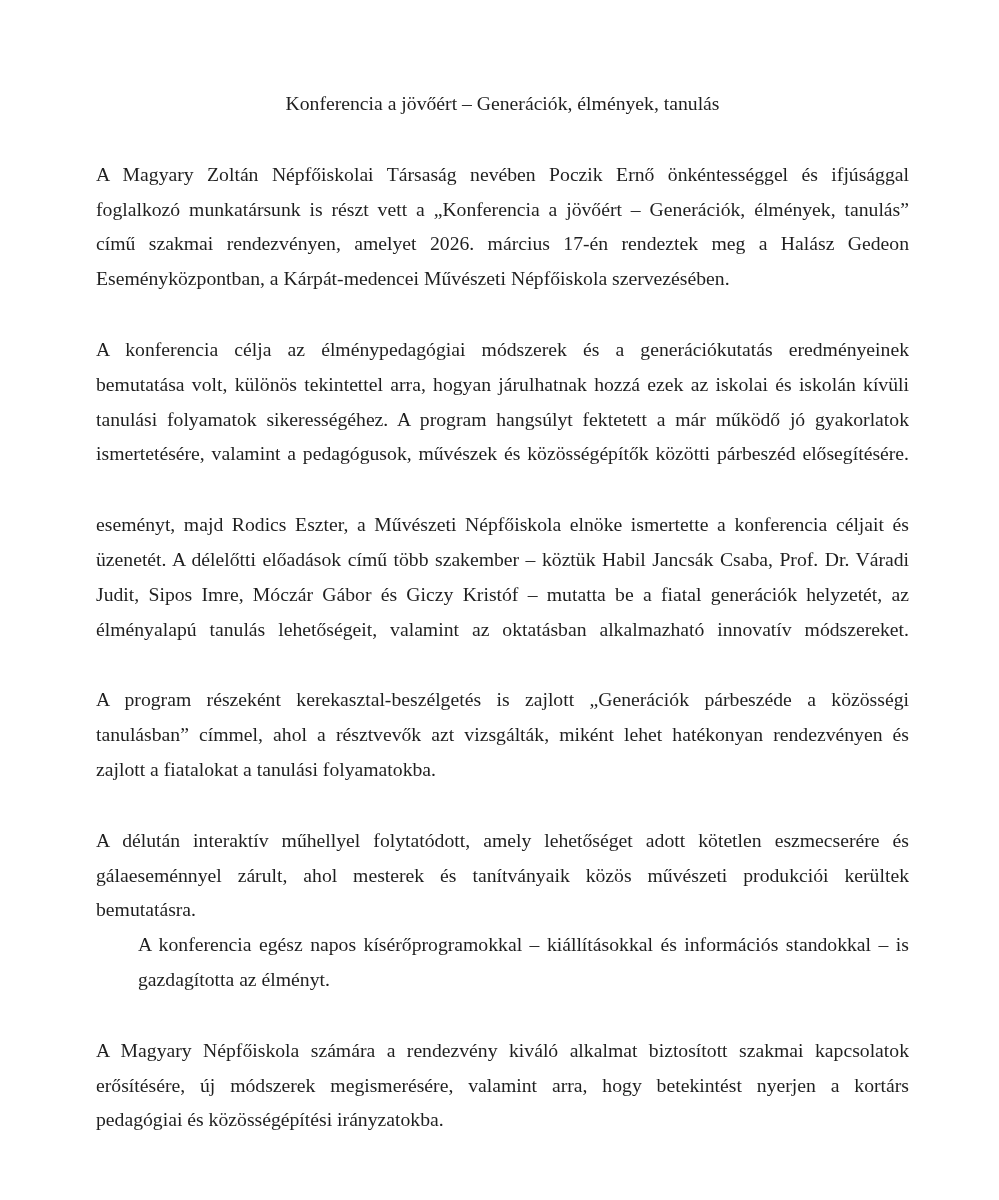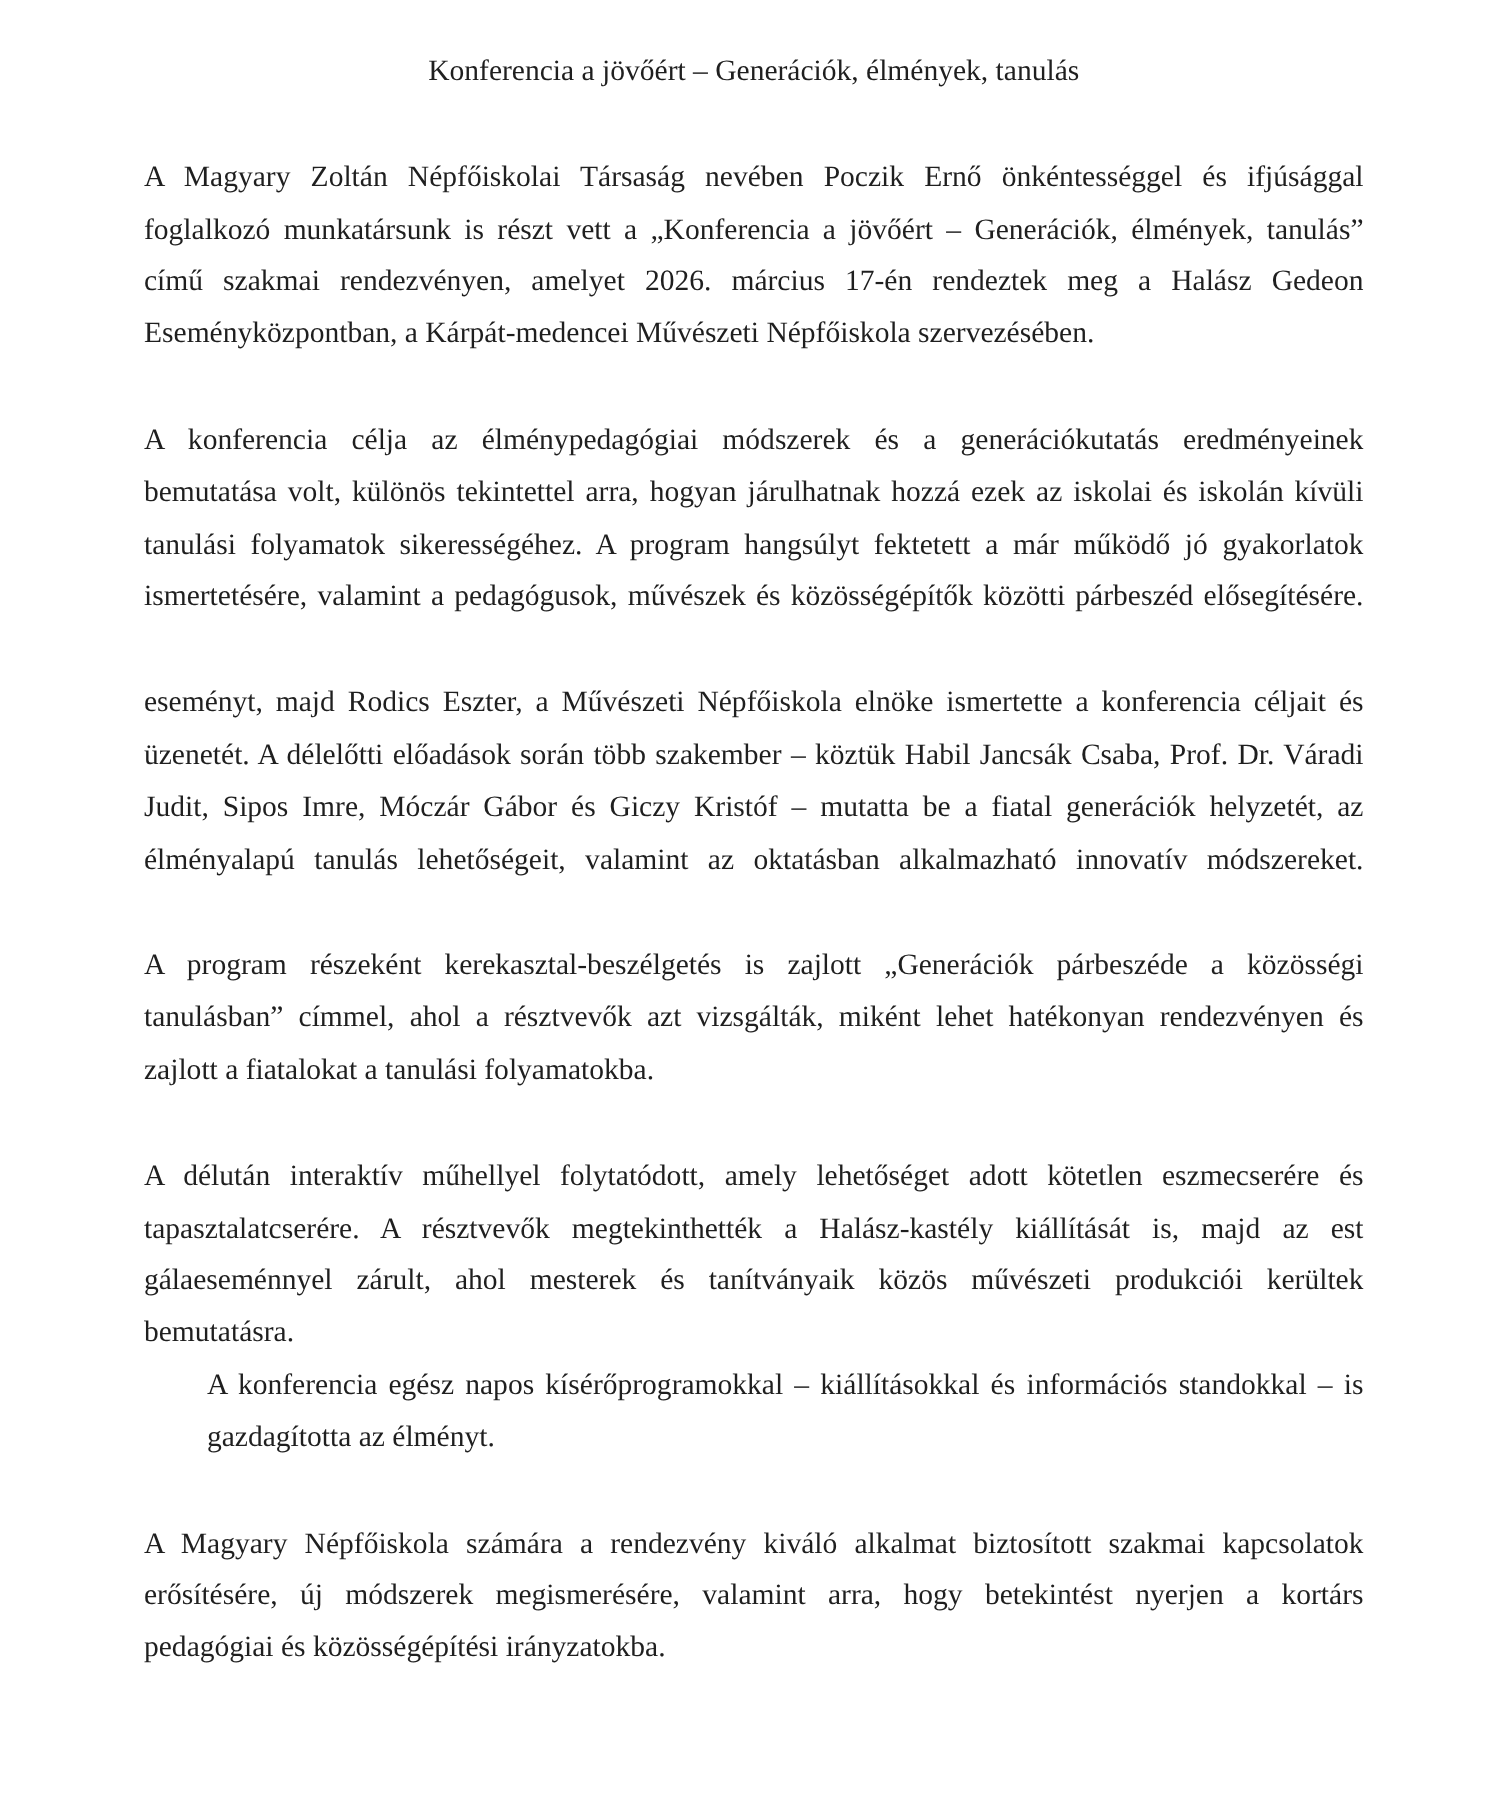--- a/index.html
+++ b/index.html
@@ -15,21 +15,21 @@
     overflow: hidden; 
     font-family: "Liberation Serif", "DejaVu Serif", serif;
     color: #1f1f1f;
     -webkit-font-smoothing: antialiased;
   }
   .content {
     padding-left: 96px;
     padding-right: 90px;
   }
   .doc-title {
-    margin-top: 30px;
+    margin-top: 86px;
     font-size: 19.7px;
     line-height: 34.8px;
     text-align: center;
     white-space: nowrap;
   }
   .para {
     margin-top: 36px;
   }
   .para.no-gap {
     margin-top: 0;
@@ -64,34 +64,33 @@
 
     <div class="para">
       <div class="line">A konferencia célja az élménypedagógiai módszerek és a generációkutatás eredményeinek</div>
       <div class="line">bemutatása volt, különös tekintettel arra, hogyan járulhatnak hozzá ezek az iskolai és iskolán kívüli</div>
       <div class="line">tanulási folyamatok sikerességéhez. A program hangsúlyt fektetett a már működő jó gyakorlatok</div>
       <div class="line">ismertetésére, valamint a pedagógusok, művészek és közösségépítők közötti párbeszéd elősegítésére.</div>
     </div>
 
     <div class="para">
       <div class="line">eseményt, majd Rodics Eszter, a Művészeti Népfőiskola elnöke ismertette a konferencia céljait és</div>
-      <div class="line">üzenetét. A délelőtti előadások során több szakember – köztük Habil Jancsák Csaba, Prof. Dr. Váradi</div>
+      <div class="line">üzenetét. A délelőtti előadások című több szakember – köztük Habil Jancsák Csaba, Prof. Dr. Váradi</div>
       <div class="line">Judit, Sipos Imre, Móczár Gábor és Giczy Kristóf – mutatta be a fiatal generációk helyzetét, az</div>
       <div class="line">élményalapú tanulás lehetőségeit, valamint az oktatásban alkalmazható innovatív módszereket.</div>
     </div>
 
     <div class="para">
       <div class="line">A program részeként kerekasztal-beszélgetés is zajlott „Generációk párbeszéde a közösségi</div>
       <div class="line">tanulásban” címmel, ahol a résztvevők azt vizsgálták, miként lehet hatékonyan rendezvényen és</div>
       <div class="line last">zajlott a fiatalokat a tanulási folyamatokba.</div>
     </div>
 
     <div class="para">
       <div class="line">A délután interaktív műhellyel folytatódott, amely lehetőséget adott kötetlen eszmecserére és</div>
-      <div class="line">tapasztalatcserére. A résztvevők megtekinthették a Halász-kastély kiállítását is, majd az est</div>
       <div class="line">gálaeseménnyel zárult, ahol mesterek és tanítványaik közös művészeti produkciói kerültek</div>
       <div class="line last">bemutatásra.</div>
     </div>
 
     <div class="para no-gap">
       <div class="line">A konferencia egész napos kísérőprogramokkal – kiállításokkal és információs standokkal – is</div>
       <div class="line last">gazdagította az élményt.</div>
     </div>
 
     <div class="para">

